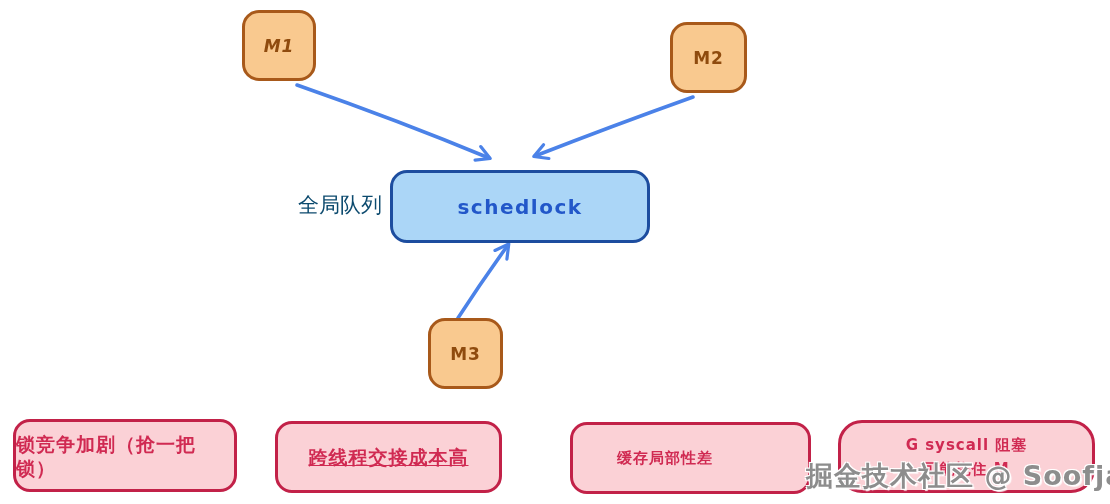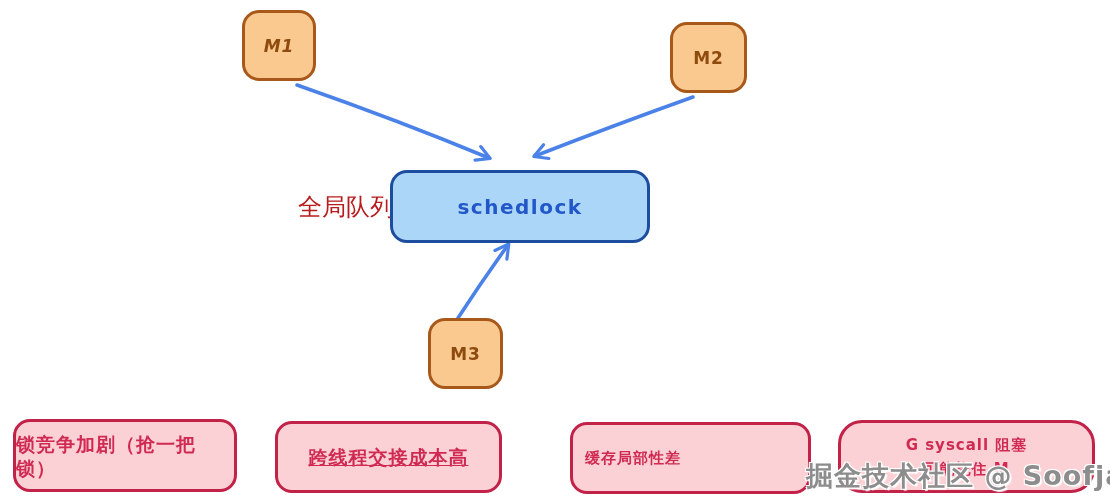--- a/index.html
+++ b/index.html
@@ -52,41 +52,41 @@
     border-radius: 17px;
     color: #2257c9;
     font-size: 20px;
     font-weight: bold;
     letter-spacing: 1.5px;
   }
 
   .queue-label {
     position: absolute;
     z-index: 2;
-    color: #b91c1c;
-    font-size: 24px;
+    color: #0c4a6e;
+    font-size: 21px;
   }
 
   .issue-box {
     position: absolute;
     display: flex;
     flex-direction: column;
     align-items: center;
     justify-content: center;
     background: #fbd1d6;
     border: 3px solid #c22148;
     border-radius: 17px;
     color: #d02a52;
     z-index: 2;
     line-height: 24px;
     font-weight: bold;
   }
   .issue-large { font-size: 19px; letter-spacing: 1px; }
   .issue-small { font-size: 15px; letter-spacing: 1px; }
-  .issue-left  { align-items: flex-start; padding-left: 12px; }
+  .issue-left  { align-items: flex-start; padding-left: 44px; }
 
   .watermark {
     position: absolute;
     left: 806px;
     top: 458px;
     z-index: 3;
     font-size: 27px;
     font-weight: bold;
     color: #8d8d8d;
     letter-spacing: 1px;

